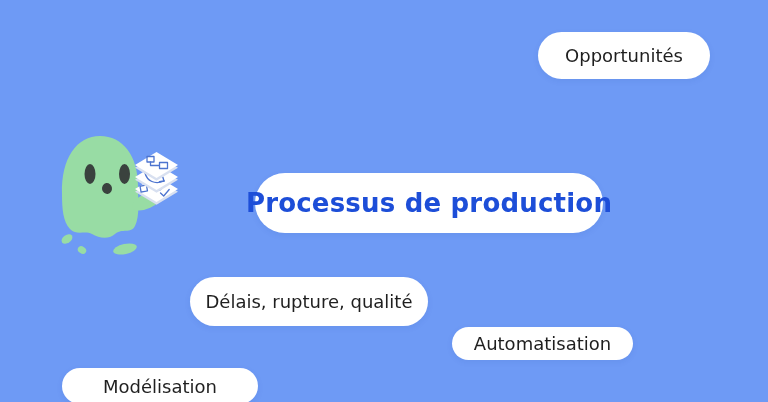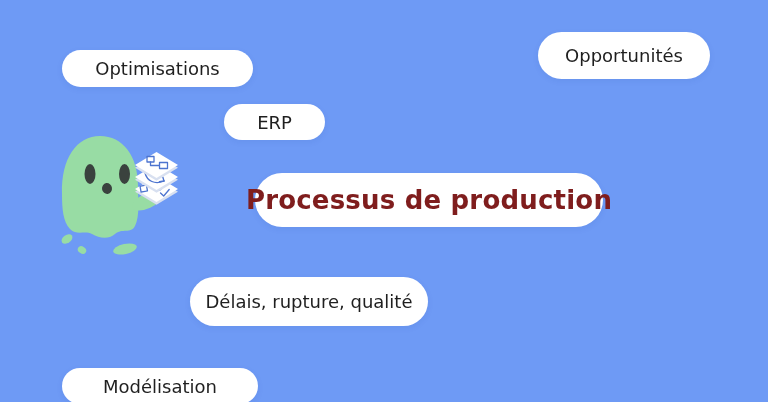--- a/index.html
+++ b/index.html
@@ -40,35 +40,34 @@
     top: 128px;
     width: 150px;
     height: 137px;
   }
 </style>
 </head>
 <body>
 
 <div class="canvas" style="background: rgb(110, 154, 245);">
 
-  <div class="pill" style="left:62px; top:50px; width:191px; height:37px;">Optimisations</div>
 
 
   <div class="pill" style="left:538px; top:32px; width:172px; height:47px;">Opportunités</div>
 
-  <div class="pill" style="left:224px; top:104px; width:101px; height:36px;">ERP</div>
 
 
-  <div class="pill title-pill" style="left: 255px; top: 173px; width: 348px; height: 54px; color: #7f1d1d;">Processus de production</div>
+  <div class="pill title-pill" style="left: 255px; top: 173px; width: 348px; height: 60px; color: #1d4ed8;">Processus de production</div>
 
   <div class="pill" style="left:190px; top:277px; width:238px; height:49px;">Délais, rupture, qualité</div>
 
 
   <div class="pill" style="left:62px; top:328px; width:196px; height:36px;margin-top:40px;">Modélisation</div>
 
+  <div class="pill" style="left:452px; top:327px; width:181px; height:33px;">Automatisation</div>
 
   <svg class="mascot" viewBox="0 0 150 137">
 
     <path fill="#98DCA4" d="M 12 66
          C 11 30, 27 8, 50 8
          C 73 8, 88 28, 88 58
          C 88 72, 90 88, 85 98
          C 81 106, 72 100, 65 106
          C 58 112, 49 110, 42 106
          C 35 102, 27 108, 20 101

